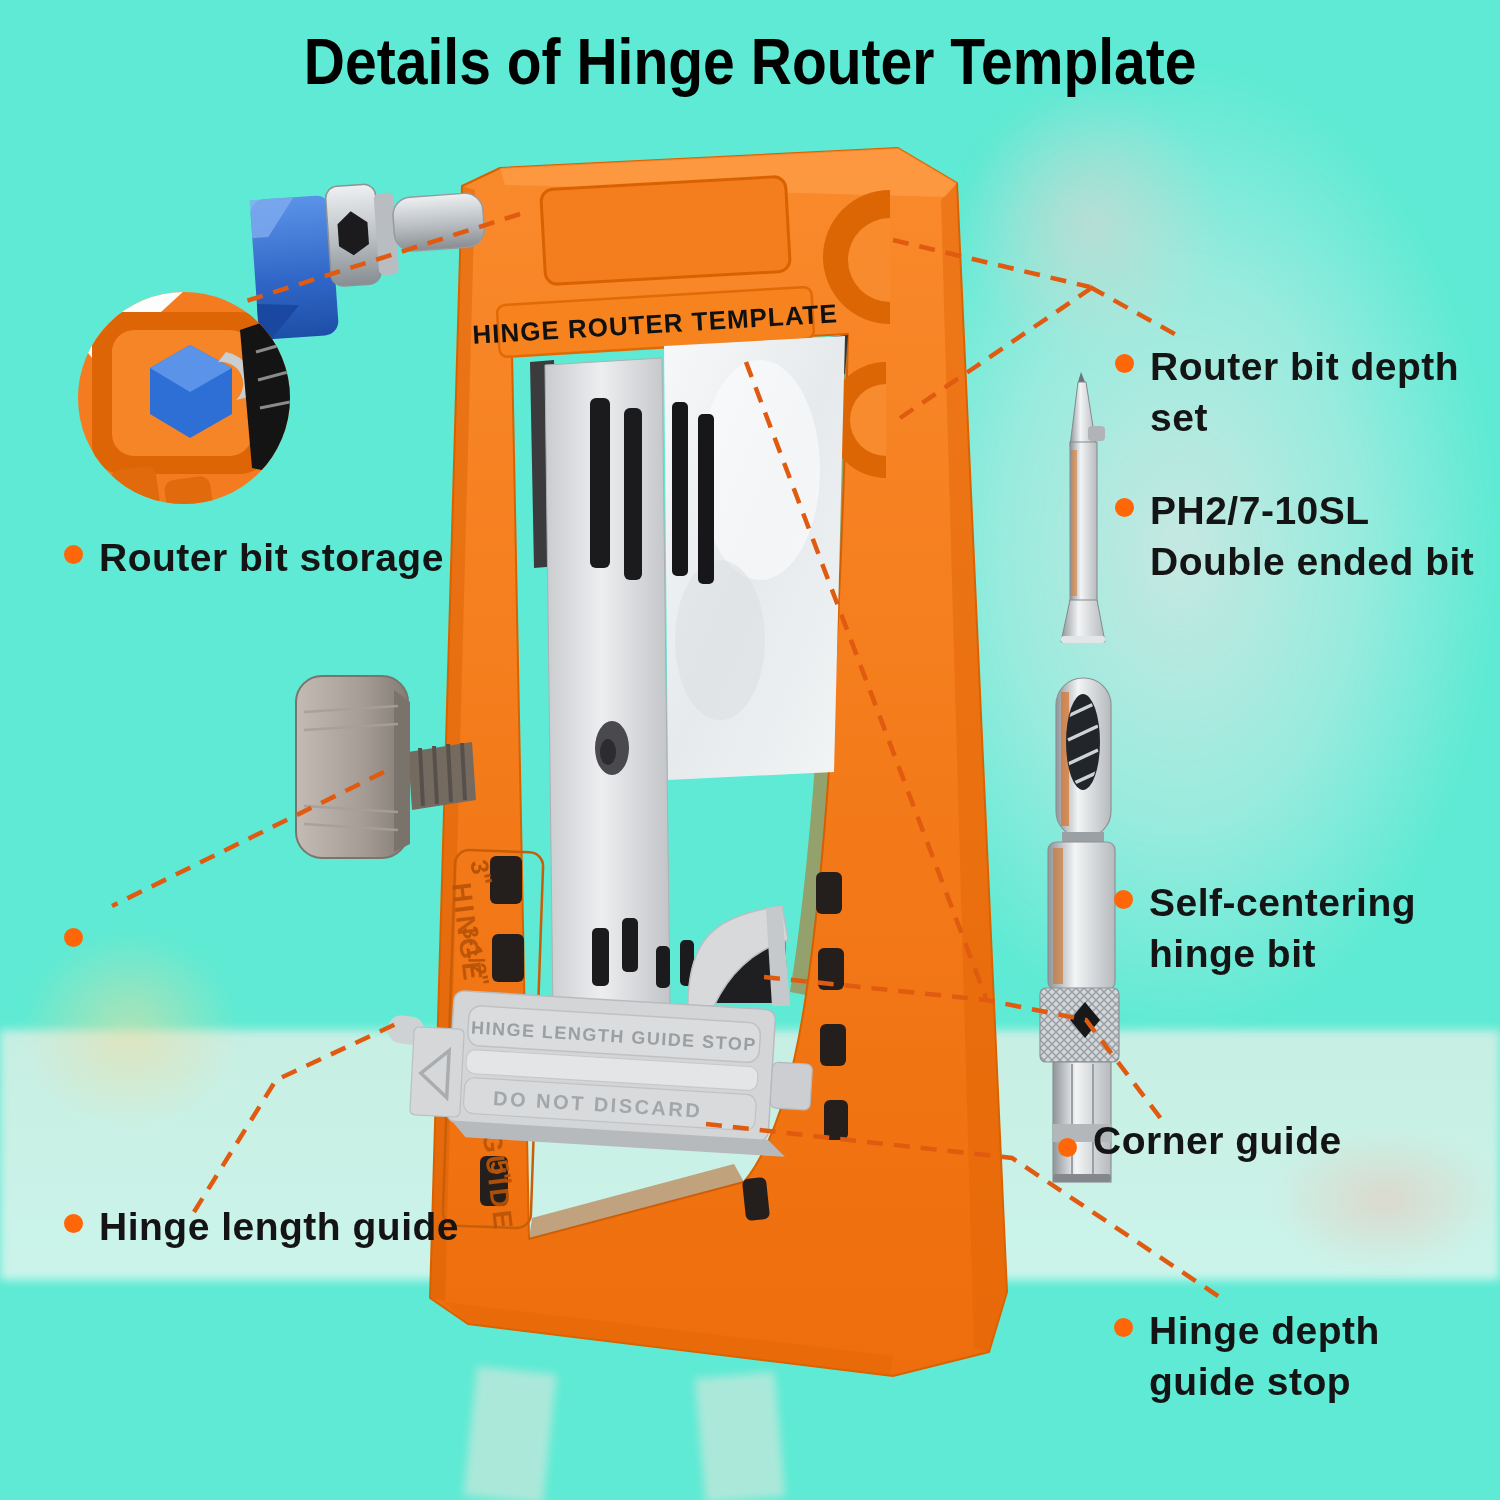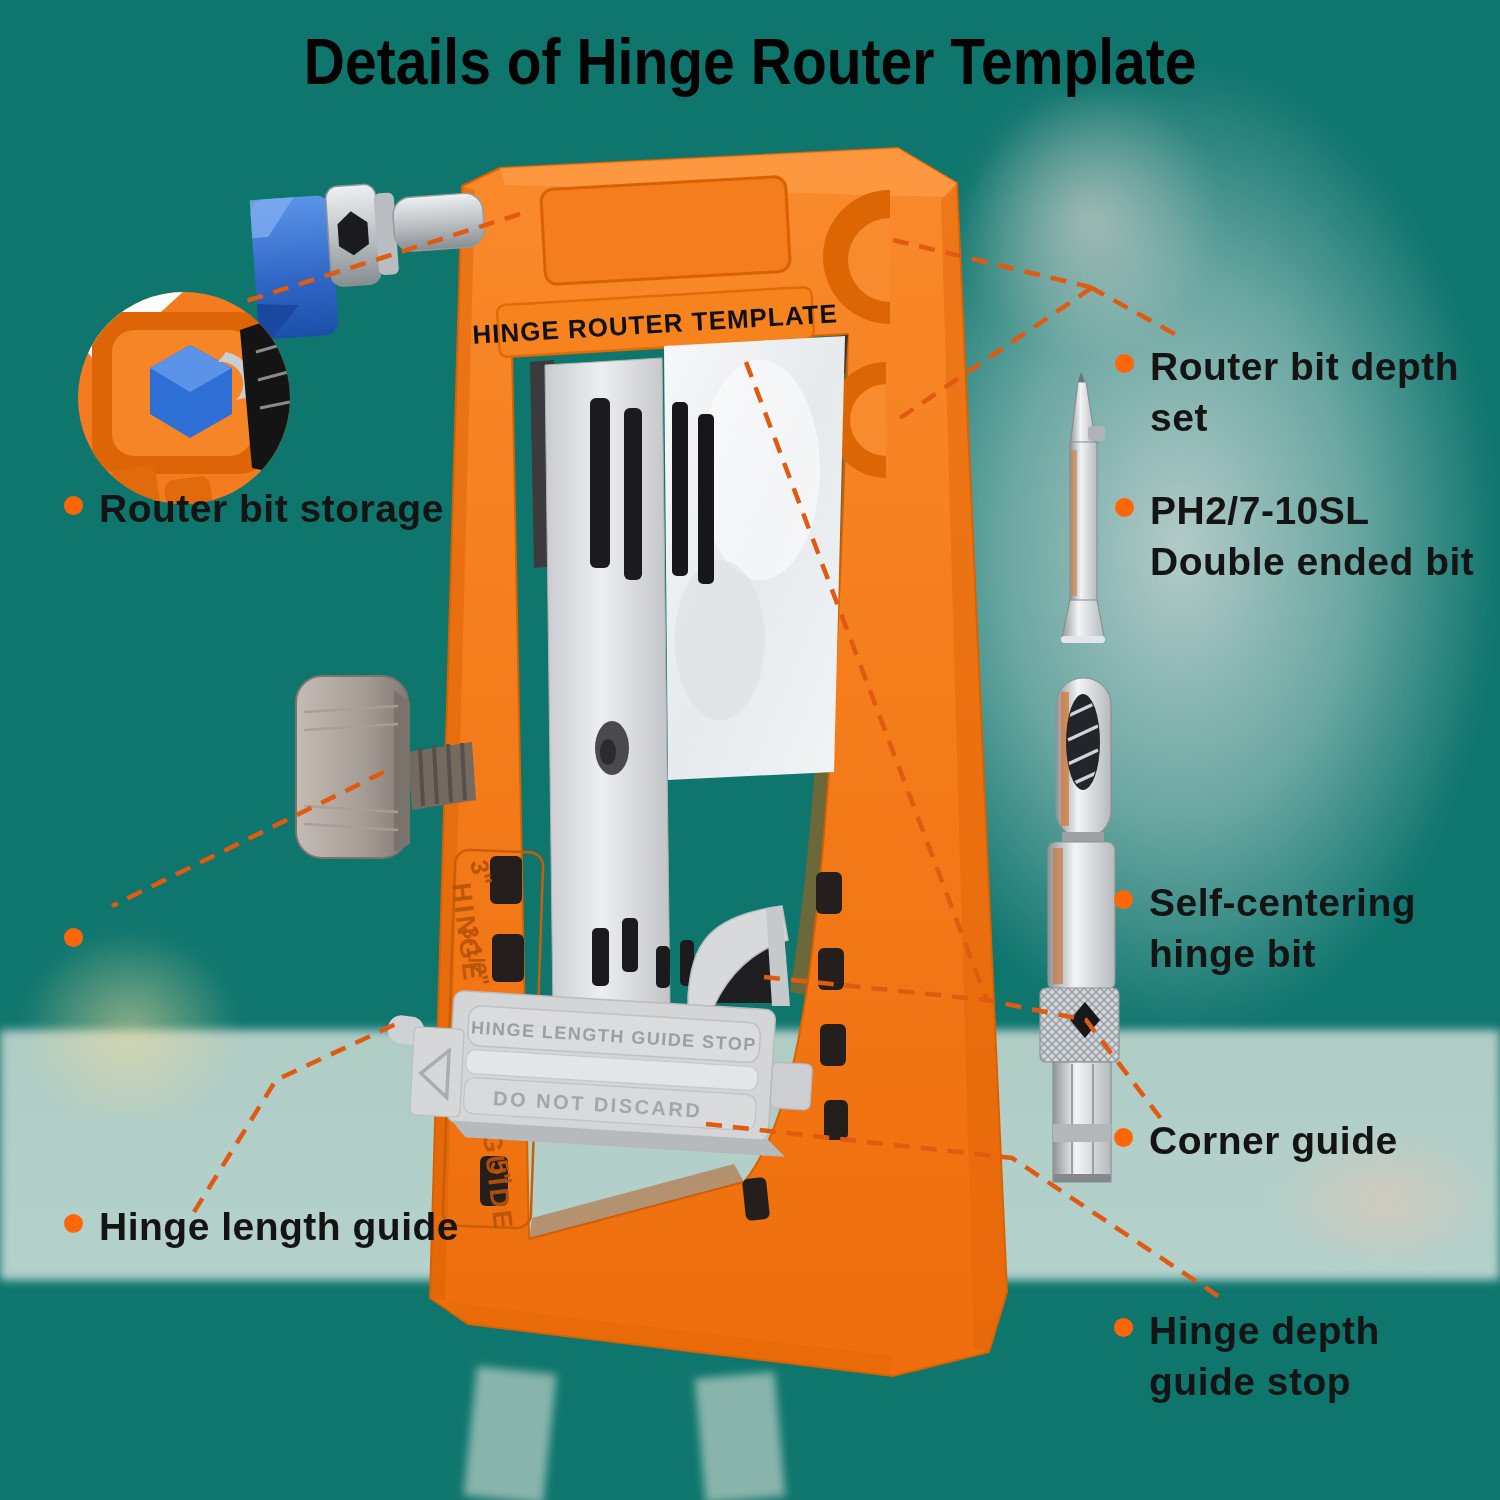--- a/index.html
+++ b/index.html
@@ -1,16 +1,16 @@
 <!DOCTYPE html>
 <html><head>
 <meta charset="utf-8">
 <style>
   html,body{margin:0;padding:0;}
-  .stage{position:relative;width:1500px;height:1500px;overflow:hidden;background:#0f766e;
+  .stage{position:relative;width:1500px;height:1500px;overflow:hidden;background:#5eead4;
          font-family:"Liberation Sans",sans-serif;}
   
   .bg{position:absolute;pointer-events:none;}
   .bg-person{left:860px;top:60px;width:640px;height:980px;
      background:radial-gradient(closest-side,#e9e7e6 0%,rgba(238,237,236,.55) 55%,rgba(255,255,255,0) 100%);
      filter:blur(6px);opacity:.75;}
   .bg-head{left:960px;top:80px;width:260px;height:280px;border-radius:50%;
      background:radial-gradient(closest-side,#ddd5d0,rgba(230,224,220,0));filter:blur(10px);opacity:.6;}
   .bg-bench{left:0;top:1030px;width:1500px;height:250px;
      background:linear-gradient(#f4f1ea,#faf8f4);filter:blur(5px);opacity:.7;}
@@ -284,38 +284,38 @@
   </div>
 
   <div class="callout" style="left:1115px;top:486px;">
     <span class="bullet"></span>
     <span class="txt">
       <div>PH2/7-10SL</div>
         <div>Double ended bit</div>
     </span>
   </div>
 
-  <div class="callout" style="left:64px;top:484px;">
+  <div class="callout" style="left:64px;top:533px;">
     <span class="bullet"></span>
     <span class="txt">Router bit storage</span>
   </div>
 
   <div class="callout" style="left:64px;top:916px;">
     <span class="bullet"></span>
   </div>
 
   <div class="callout" style="left:1114px;top:878px;justify-content:flex-end;">
     <span class="bullet"></span>
     <span class="txt">
       <div>Self-centering</div>
         <div>hinge bit</div>
     </span>
   </div>
 
-  <div class="callout" style="left:1114px;top:1116px;">
+  <div class="callout" style="left:1058px;top:1116px;align-items:center;">
     <span class="bullet"></span>
     <span class="txt">Corner guide</span>
   </div>
 
   <div class="callout" style="left:64px;top:1202px;">
     <span class="bullet"></span>
     <span class="txt">Hinge length guide</span>
   </div>
 
   <div class="callout" style="left:1114px;top:1306px;">

